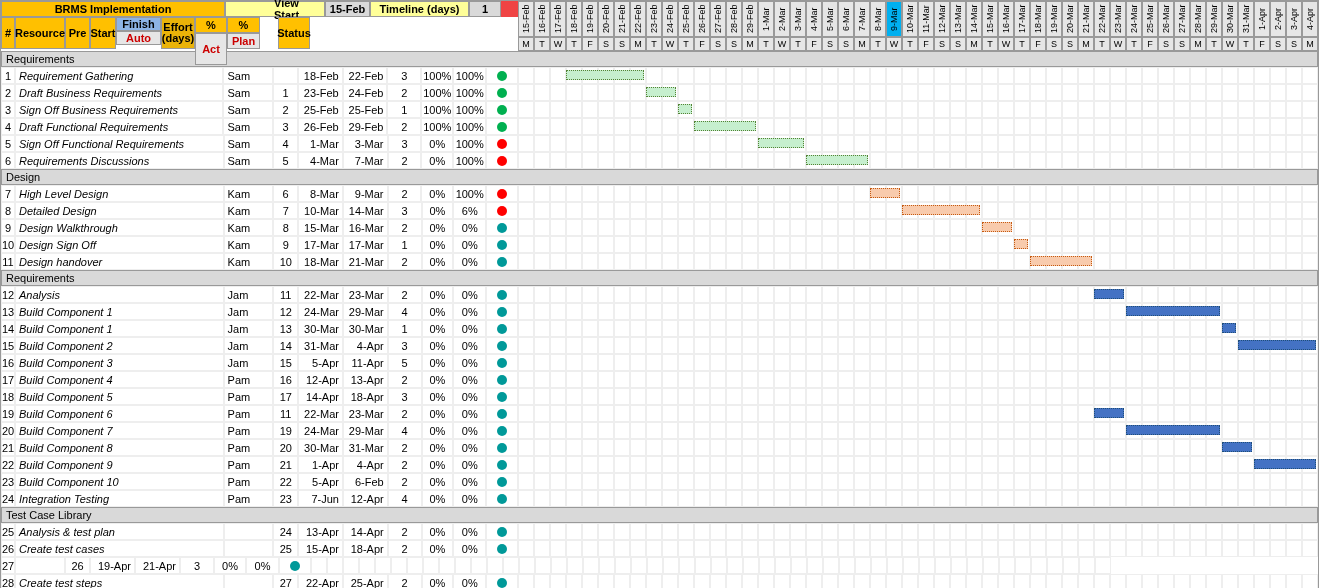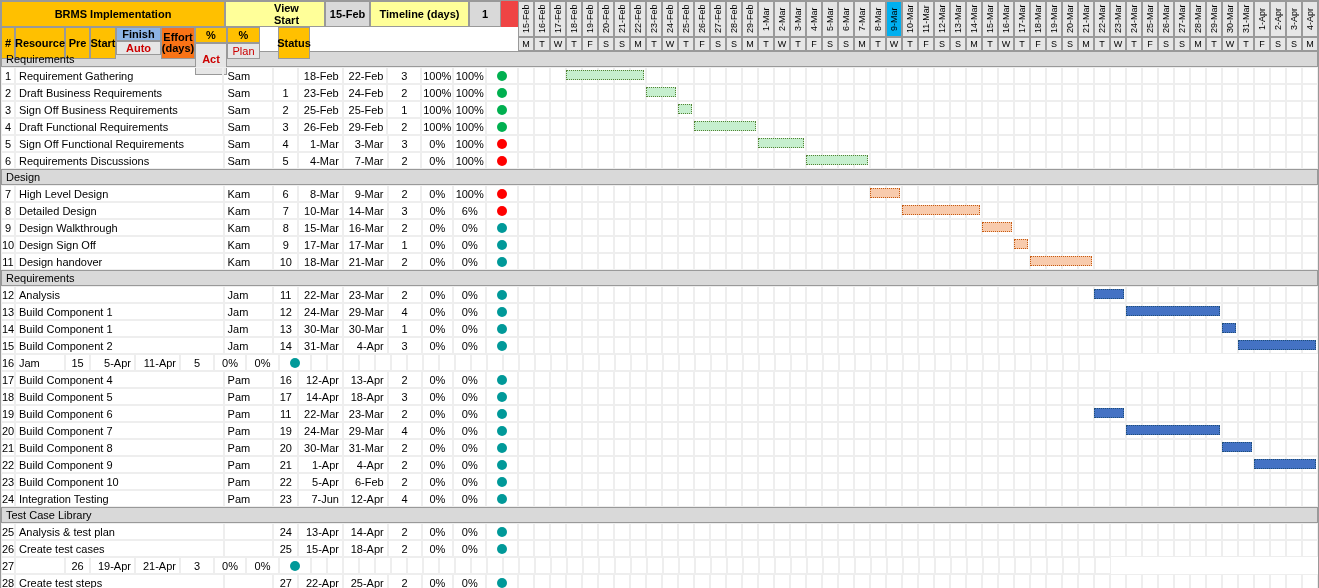--- a/index.html
+++ b/index.html
@@ -1,50 +1,50 @@
 <!DOCTYPE html>
 <html><head>
 <meta charset="utf-8">
 <style>
 * { margin: 0; padding: 0; box-sizing: border-box; }
 body { font-family: Arial, sans-serif; font-size: 11px; background: #fff; }
 .container { width: 1319px; border: 1px solid #999; }
 
 .hdr { display: flex; }
-.hdr1 { background: #ef4444; display: flex; height: 26px; }
+.hdr1 { background: #ef4444; display: flex; height: 16px; }
 .hdr2 { display: flex; height: 18px; }
 .cell { border: 1px solid #999; display: flex; align-items: center; justify-content: center; padding: 0 2px; }
 .title { width: 224px; font-weight: bold; background: #ffc000; }
 .viewstart { width: 100px; background: #ffff99; font-weight: bold; padding-left: 48px; }
 .vsdate { width: 45px; background: #d9d9d9; font-weight: bold; }
 .tldays { width: 99px; background: #ffff99; font-weight: bold; }
 .tlval { width: 32px; background: #d9d9d9; font-weight: bold; }
 
 .num-h { width: 14px; background: #ffc000; font-weight: bold; }
 .task-h { width: 210px; background: #ffc000; font-weight: bold; }
 .res-h { width: 50px; background: #ffc000; font-weight: bold; }
 .pre-h { width: 25px; background: #ffc000; font-weight: bold; }
 .start-h { width: 26px; background: #ffc000; font-weight: bold; }
 .fin-h { width: 45px; background: #8db4e6; font-weight: bold; }
 .auto-h { width: 45px; background: #e6e6e6; color: #c00; font-weight: bold; }
-.eff-h { width: 34px; background: #f97316; font-weight: bold; text-align: center; line-height: 1; }
+.eff-h { width: 34px; background: #eab308; font-weight: bold; text-align: center; line-height: 1; }
 .pct-h { width: 32px; background: #ffc000; font-weight: bold; }
 .act-h { width: 32px; background: #e6e6e6; color: #c00; font-weight: bold; }
-.plan-h { width: 33px; background: #e6e6e6; color: #c00; font-weight: normal; }
+.plan-h { width: 33px; background: #e6e6e6; color: #c00; font-weight: bold; }
 .stat-h { width: 32px; background: #ffc000; font-weight: bold; margin-left: 18px; }
 
 .date-col { width: 16px; background: #e6e6e6; font-size: 9px; writing-mode: vertical-rl; transform: rotate(180deg); border: 1px solid #999; height: 36px; display: flex; align-items: center; justify-content: center; padding: 2px 0; }
 .date-col.today { background: #00b0f0; }
 .day-col { width: 16px; background: #e6e6e6; font-size: 9px; border: 1px solid #999; height: 14px; display: flex; align-items: center; justify-content: center; }
 
 .section-row { background: #d9d9d9; height: 16px; display: flex; align-items: center; padding-left: 4px; border: 1px solid #999; font-size: 11px; }
 .data-row { display: flex; height: 17px; background: #fff; }
 .data-row .c { border: 1px solid #eee; display: flex; align-items: center; padding: 0 3px; }
 .c-num { width: 14px; justify-content: center; }
-.c-task { width: 210px; }
+.c-task { width: 210px; font-style: italic; }
 .c-res { width: 50px; }
 .c-pre { width: 25px; justify-content: center; }
 .c-start { width: 45px; justify-content: flex-end; }
 .c-fin { width: 45px; justify-content: flex-end; }
 .c-eff { width: 34px; justify-content: center; }
 .c-act { width: 32px; justify-content: center; }
 .c-plan { width: 33px; justify-content: center; }
 .c-stat { width: 32px; justify-content: center; }
 .dot { width: 10px; height: 10px; border-radius: 50%; }
 .dot-g { background: #00b050; }
@@ -1212,20 +1212,21 @@
           <div class="gcell"></div>
           <div class="gcell"></div>
           <div class="gcell"></div>
           <div class="gcell"></div>
           <div class="gcell"></div>
           <div class="bar bar-blue" style="left: 720px; width: 78px;"></div>
         </div>
       </div>
       <div class="data-row">
         <div class="c c-num">16</div>
+        <div class="c c-task">Build Component 3</div>
         <div class="c c-res">Jam</div>
         <div class="c c-pre">15</div>
         <div class="c c-start">5-Apr</div>
         <div class="c c-fin">11-Apr</div>
         <div class="c c-eff">5</div>
         <div class="c c-act">0%</div>
         <div class="c c-plan">0%</div>
         <div class="c c-stat">
           <span class="dot dot-t"></span>
         </div>

